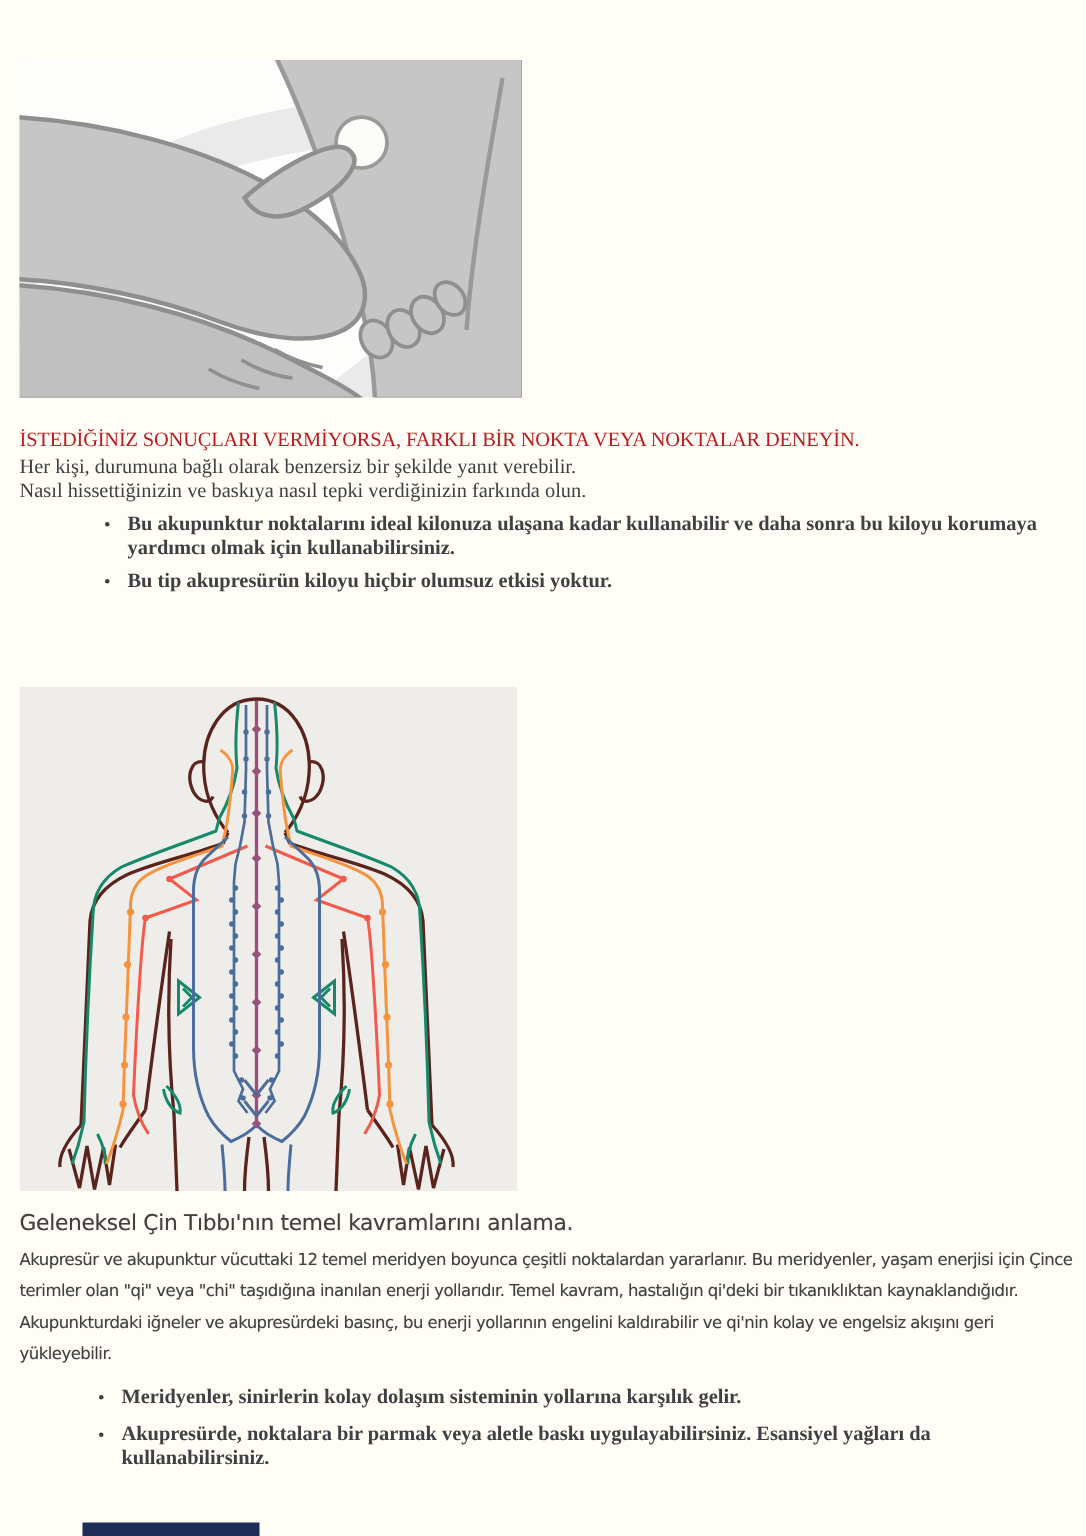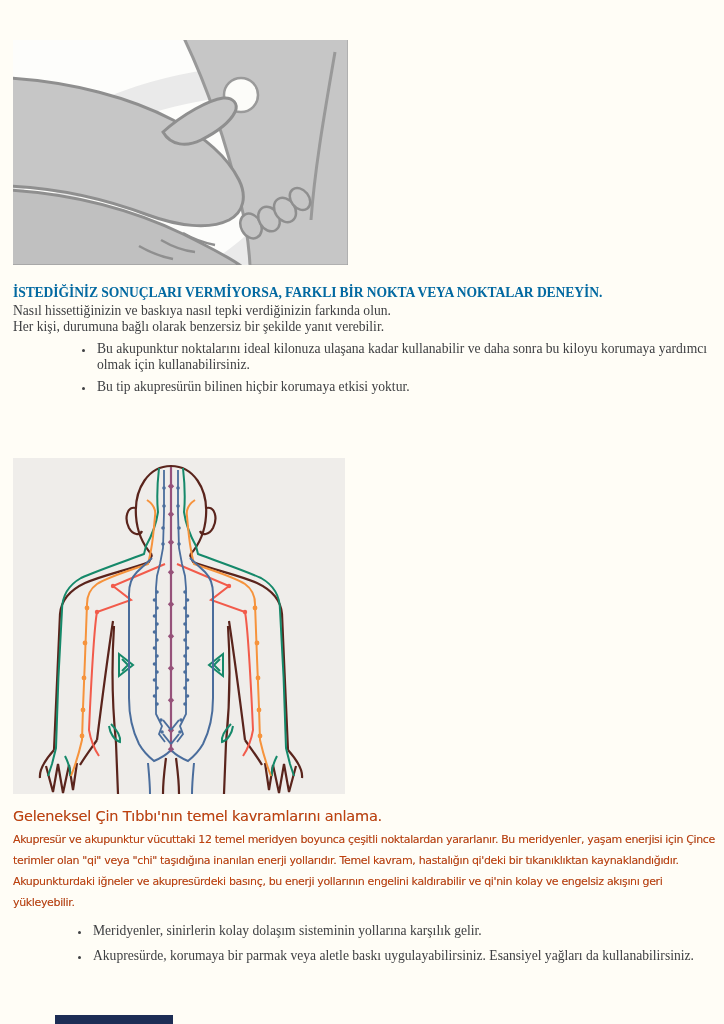--- a/index.html
+++ b/index.html
@@ -13,36 +13,36 @@
   }
   .fig{position:absolute;}
   .fig svg{display:block;}
   .fig1{left:13px;top:40px;}
   .fig2{left:13px;top:458px;}
 
   .sec1{position:absolute;left:13px;top:285px;width:700px;}
   .sec1 h2{
     margin:0 0 2px 0;
     font-size:13.6px;line-height:16px;
-    font-weight:bold;color:#0369a1;letter-spacing:-0.1px;
+    font-weight:normal;color:#b91c1c;letter-spacing:-0.1px;
   }
   .bodyline{font-size:13.6px;line-height:15.8px;margin:0;}
   ul.dots{
     margin:6px 0 0 0;padding:0 0 0 66px;
   }
   ul.dots li{
     font-size:13.6px;line-height:16px;
-    margin:0 0 6px 16px;padding-left:2px;
+    margin:0 0 6px 4px;padding-left:2px;font-weight:bold;
   }
   ul.dots li::marker{color:#3f4043;font-size:11px;}
 
   .sec2{position:absolute;left:13px;top:806px;width:702px;}
   .script{
     font-family:"DejaVu Sans", sans-serif;
-    color:#c2410c;
+    color:#404040;
     text-shadow:0 0 0.6px rgba(120,122,130,0.55);
   }
   .script-head{font-size:14.5px;line-height:20px;margin:0 0 3px 0;letter-spacing:-0.2px;}
   .script-par{font-size:11px;line-height:21px;margin:0;letter-spacing:-0.35px;}
   .sec2 ul.dots{margin-top:10px;padding-left:62px;}
   .sec2 ul.dots li{margin-bottom:9px;}
 
   .cutbar{
     position:absolute;left:55px;bottom:0;
     width:118px;height:9px;background:#1d2d55;
@@ -82,25 +82,25 @@
           <path d="M126,206 C138,213 150,217 160,219"></path>
           <path d="M148,200 C160,207 172,211 182,212"></path>
           <path d="M170,193 C182,200 192,203 202,205"></path>
         </g>
       </g>
     </svg>
   </div>
 
   <div class="sec1">
     <h2>İSTEDİĞİNİZ SONUÇLARI VERMİYORSA, FARKLI BİR NOKTA VEYA NOKTALAR DENEYİN.</h2>
+    <p class="bodyline">Her kişi, durumuna bağlı olarak benzersiz bir şekilde yanıt verebilir.</p>
     <p class="bodyline">Nasıl hissettiğinizin ve baskıya nasıl tepki verdiğinizin farkında olun.</p>
-    <p class="bodyline">Her kişi, durumuna bağlı olarak benzersiz bir şekilde yanıt verebilir.</p>
     <ul class="dots">
       <li>Bu akupunktur noktalarını ideal kilonuza ulaşana kadar kullanabilir ve daha sonra bu kiloyu korumaya yardımcı olmak için kullanabilirsiniz.</li>
-      <li>Bu tip akupresürün bilinen hiçbir korumaya etkisi yoktur.</li>
+      <li>Bu tip akupresürün kiloyu hiçbir olumsuz etkisi yoktur.</li>
     </ul>
   </div>
 
   <div class="fig fig2">
     <svg width="332" height="336" viewBox="0 0 332 336">
       <rect x="0" y="0" width="332" height="336" fill="#efedea"></rect>
 
       <g>
         <line x1="158" y1="8" x2="158" y2="294" stroke="#96527a" stroke-width="2.2"></line>
         <g fill="#96527a">
@@ -186,19 +186,19 @@
       </g>
       <use href="#halfL" transform="translate(316,0) scale(-1,1)"></use>
     </svg>
   </div>
 
   <div class="sec2">
     <p class="script script-head">Geleneksel Çin Tıbbı'nın temel kavramlarını anlama.</p>
     <p class="script script-par">Akupresür ve akupunktur vücuttaki 12 temel meridyen boyunca çeşitli noktalardan yararlanır. Bu meridyenler, yaşam enerjisi için Çince terimler olan "qi" veya "chi" taşıdığına inanılan enerji yollarıdır. Temel kavram, hastalığın qi'deki bir tıkanıklıktan kaynaklandığıdır. Akupunkturdaki iğneler ve akupresürdeki basınç, bu enerji yollarının engelini kaldırabilir ve qi'nin kolay ve engelsiz akışını geri yükleyebilir.</p>
     <ul class="dots">
       <li>Meridyenler, sinirlerin kolay dolaşım sisteminin yollarına karşılık gelir.</li>
-      <li>Akupresürde, korumaya bir parmak veya aletle baskı uygulayabilirsiniz. Esansiyel yağları da kullanabilirsiniz.</li>
+      <li>Akupresürde, noktalara bir parmak veya aletle baskı uygulayabilirsiniz. Esansiyel yağları da kullanabilirsiniz.</li>
     </ul>
   </div>
 
   <div class="cutbar"></div>
 
 </div>
 
 </body></html>

